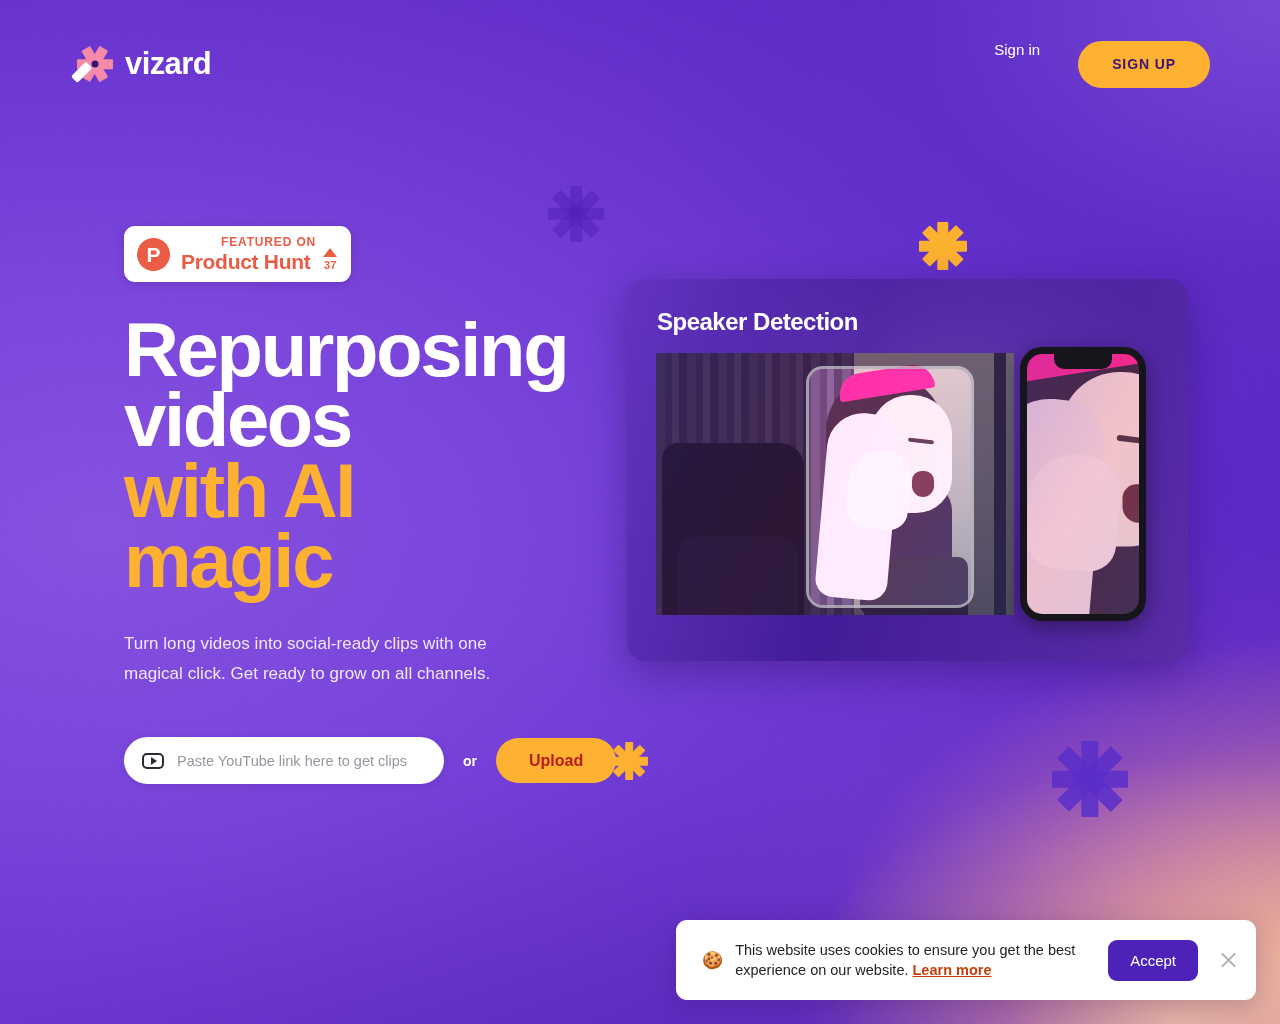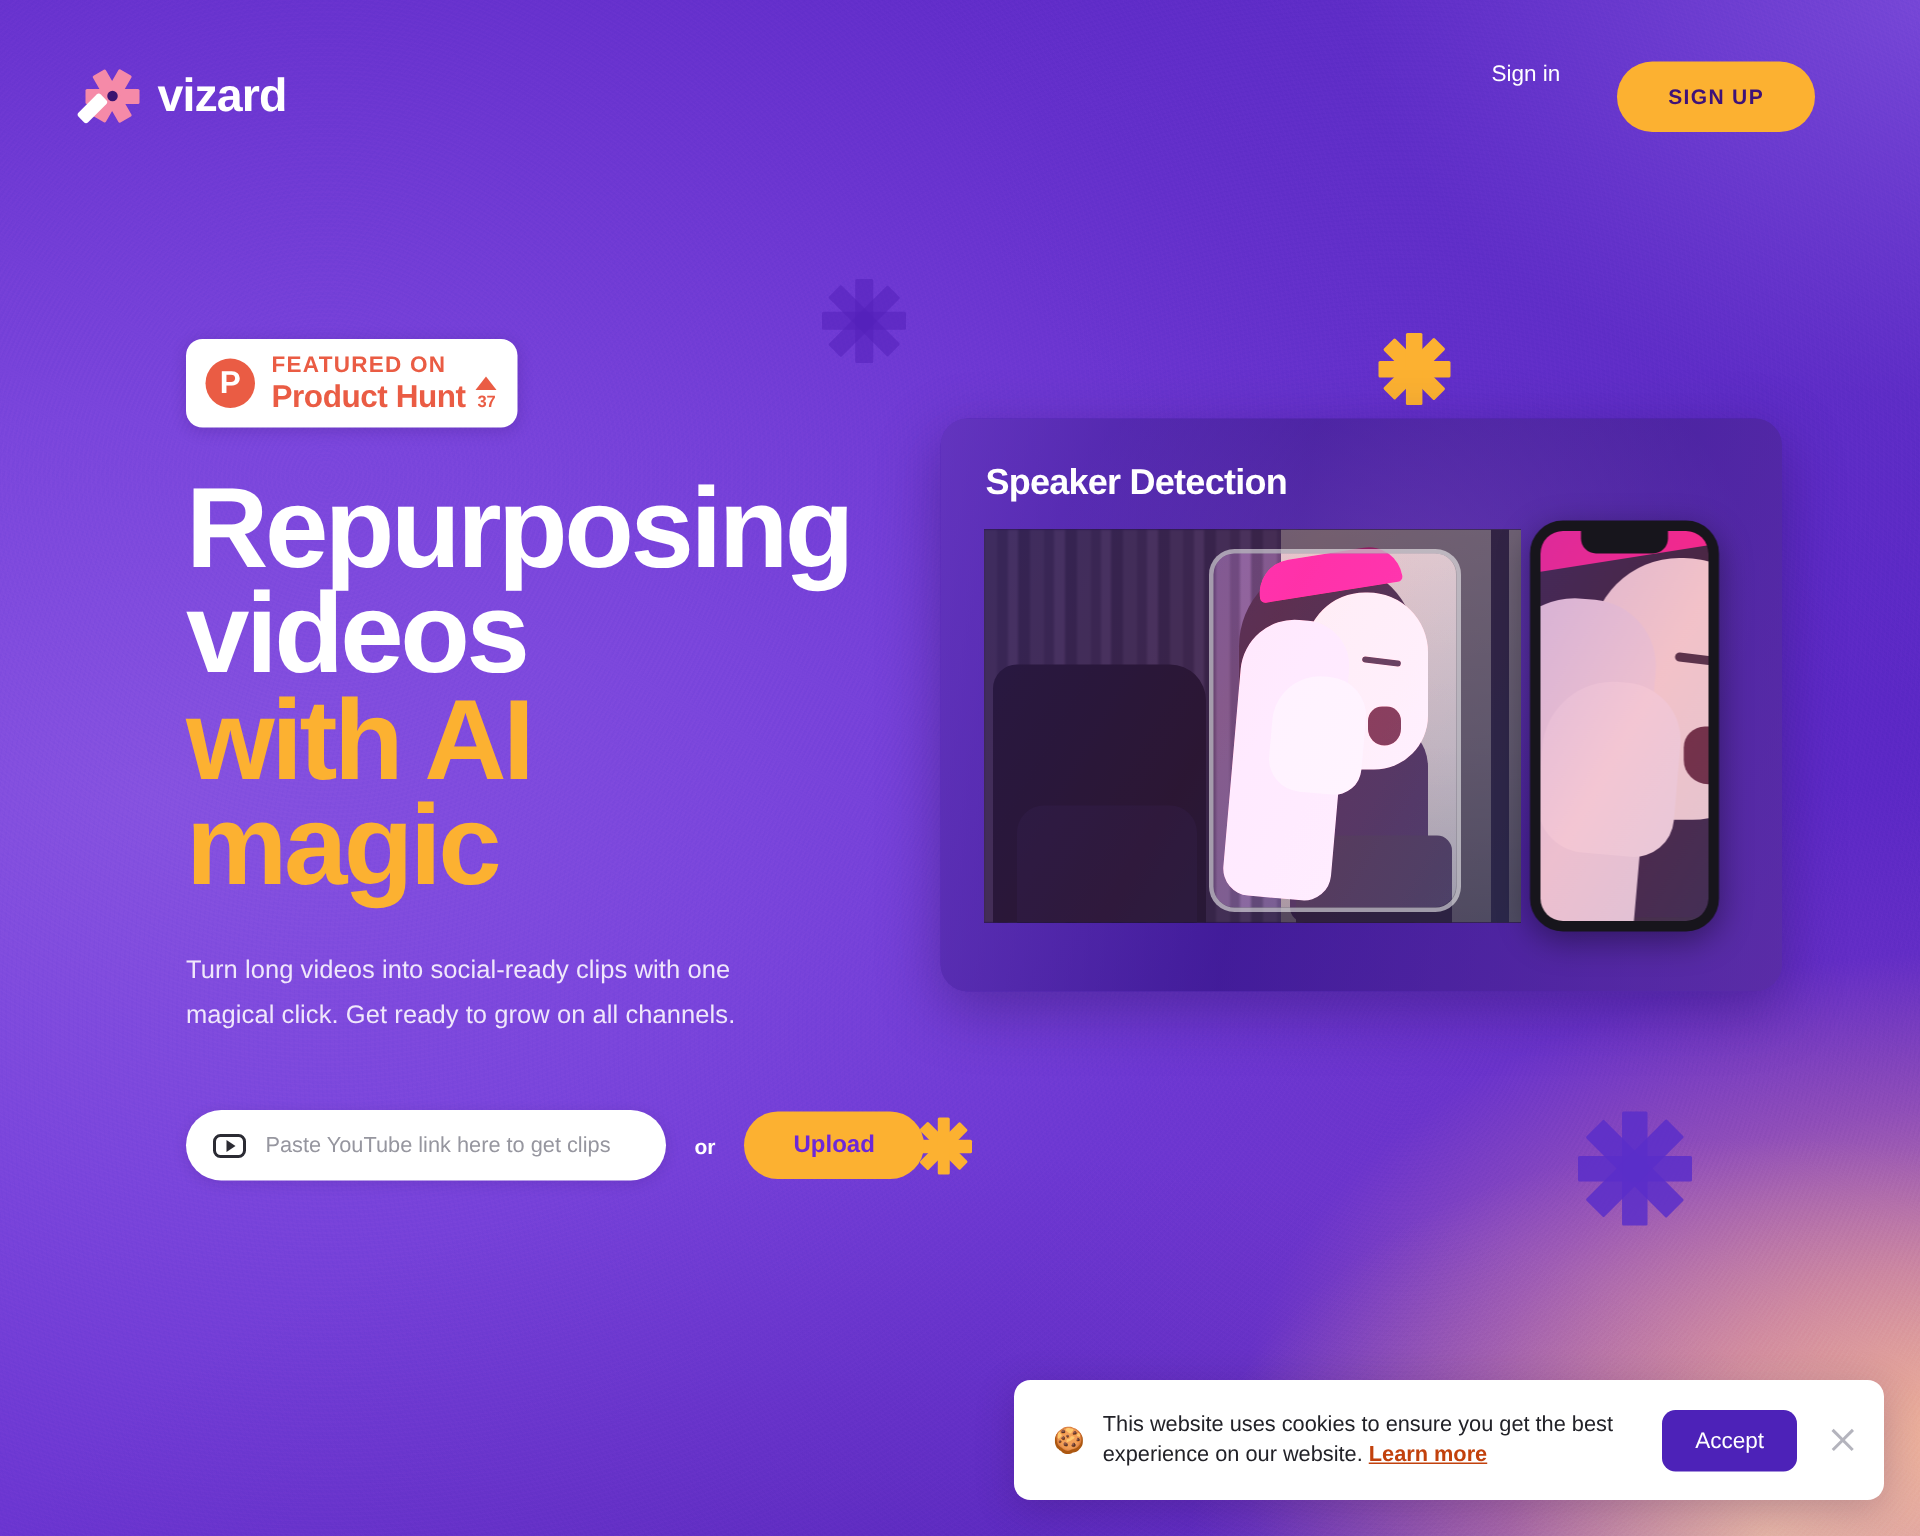--- a/index.html
+++ b/index.html
@@ -51,21 +51,21 @@
     border-radius:1px;
   }
   .ast.r8 span:nth-child(1){ transform:translate(-50%,-50%) rotate(0deg); }
   .ast.r8 span:nth-child(2){ transform:translate(-50%,-50%) rotate(45deg); }
   .ast.r8 span:nth-child(3){ transform:translate(-50%,-50%) rotate(90deg); }
   .ast.r8 span:nth-child(4){ transform:translate(-50%,-50%) rotate(135deg); }
 
   
   header {
     position:absolute; top:0; left:0; width:1280px; height:128px;
-    display:flex; align-items:center; z-index:20;
+    display:flex; align-items:center; z-index:20;padding-left:20px;
   }
   .brand { display:flex; align-items:center; gap:11px; margin-left:56px; }
   .logo-mark { position:relative; width:38px; height:38px; }
   .logo-mark .pk { position:absolute; left:50%; top:50%; width:36px; height:9.5px;
     background:#f58aa8; border-radius:1px; transform-origin:50% 50%; }
   .logo-mark .pk.a{ transform:translate(-50%,-50%) rotate(0deg); }
   .logo-mark .pk.b{ transform:translate(-50%,-50%) rotate(60deg); }
   .logo-mark .pk.c{ transform:translate(-50%,-50%) rotate(120deg); }
   .logo-mark .wand { position:absolute; left:1px; bottom:1px; width:21px; height:8.5px;
     background:#ffffff; border-radius:2px; transform:rotate(-45deg); transform-origin:0 100%; }
@@ -99,21 +99,21 @@
   .ph-badge {
     display:inline-flex; align-items:center; background:#fff; border-radius:11px;
     padding:10px 14px 10px 13px; box-shadow:0 2px 10px rgba(40,10,80,.18); cursor:pointer;
   }
   .ph-circle {
     width:33px; height:33px; border-radius:50%; background:#ea5c44;
     display:flex; align-items:center; justify-content:center; margin-right:11px; flex:none;
   }
   .ph-circle .p { color:#fff; font-weight:700; font-size:21px; line-height:1; }
   .ph-txt { display:flex; flex-direction:column; line-height:1; }
-  .ph-sub { color:#ea5c44; font-size:15px; font-weight:700; letter-spacing:.85px; margin-bottom:3px; }
+  .ph-sub { color:#ea5c44; font-size:12px; font-weight:700; letter-spacing:.85px; margin-bottom:3px;margin-left:40px; }
   .ph-main { color:#ea5c44; font-size:21px; font-weight:700; letter-spacing:-.3px; }
   .ph-count { display:flex; flex-direction:column; align-items:center; margin-left:7px; align-self:flex-end; padding-bottom:1px; }
   .ph-tri { width:0; height:0; border-left:7px solid transparent; border-right:7px solid transparent;
     border-bottom:9px solid #ea5c44; margin-bottom:2px; }
   .ph-num { color:#ea5c44; font-size:11px; font-weight:700; }
 
   h1.headline {
     margin-top:33px; font-size:76px; line-height:.925; font-weight:700;
     letter-spacing:-2.3px; color:#ffffff;
   }
@@ -134,21 +134,21 @@
   .yt-ico i { width:0; height:0; border-left:6px solid #2b2b33; border-top:4px solid transparent;
     border-bottom:4px solid transparent; margin-left:2px; }
   .url-field input {
     border:none; outline:none; font-size:14.5px; color:#3a3a44; width:100%;
     font-family:"Liberation Sans", sans-serif; background:transparent;
   }
   .url-field input::placeholder { color:#96969f; }
   .or-label { color:#ffffff; font-size:14px; font-weight:600; margin:0 19px; }
   .upload-wrap { position:relative; }
   .upload-btn {
-    background:#fcb131; color:#6d28d9; border:none; font-size:16px; font-weight:700;
+    background:#fcb131; color:#b91c1c; border:none; font-size:16px; font-weight:700;
     padding:0 33px; height:45px; border-radius:23px; cursor:pointer;
     font-family:"Liberation Sans", sans-serif; position:relative; z-index:2;
   }
   .upload-star { position:absolute; right:-32px; top:4px; width:38px; height:38px; z-index:1; }
 
   
   .video-card {
     position:absolute; left:627px; top:279px; width:561px; height:382px;
     border-radius:18px; overflow:hidden; z-index:10;
     background:linear-gradient(135deg, #4a1fa8 0%, #3f1a96 55%, #4a2094 100%);

